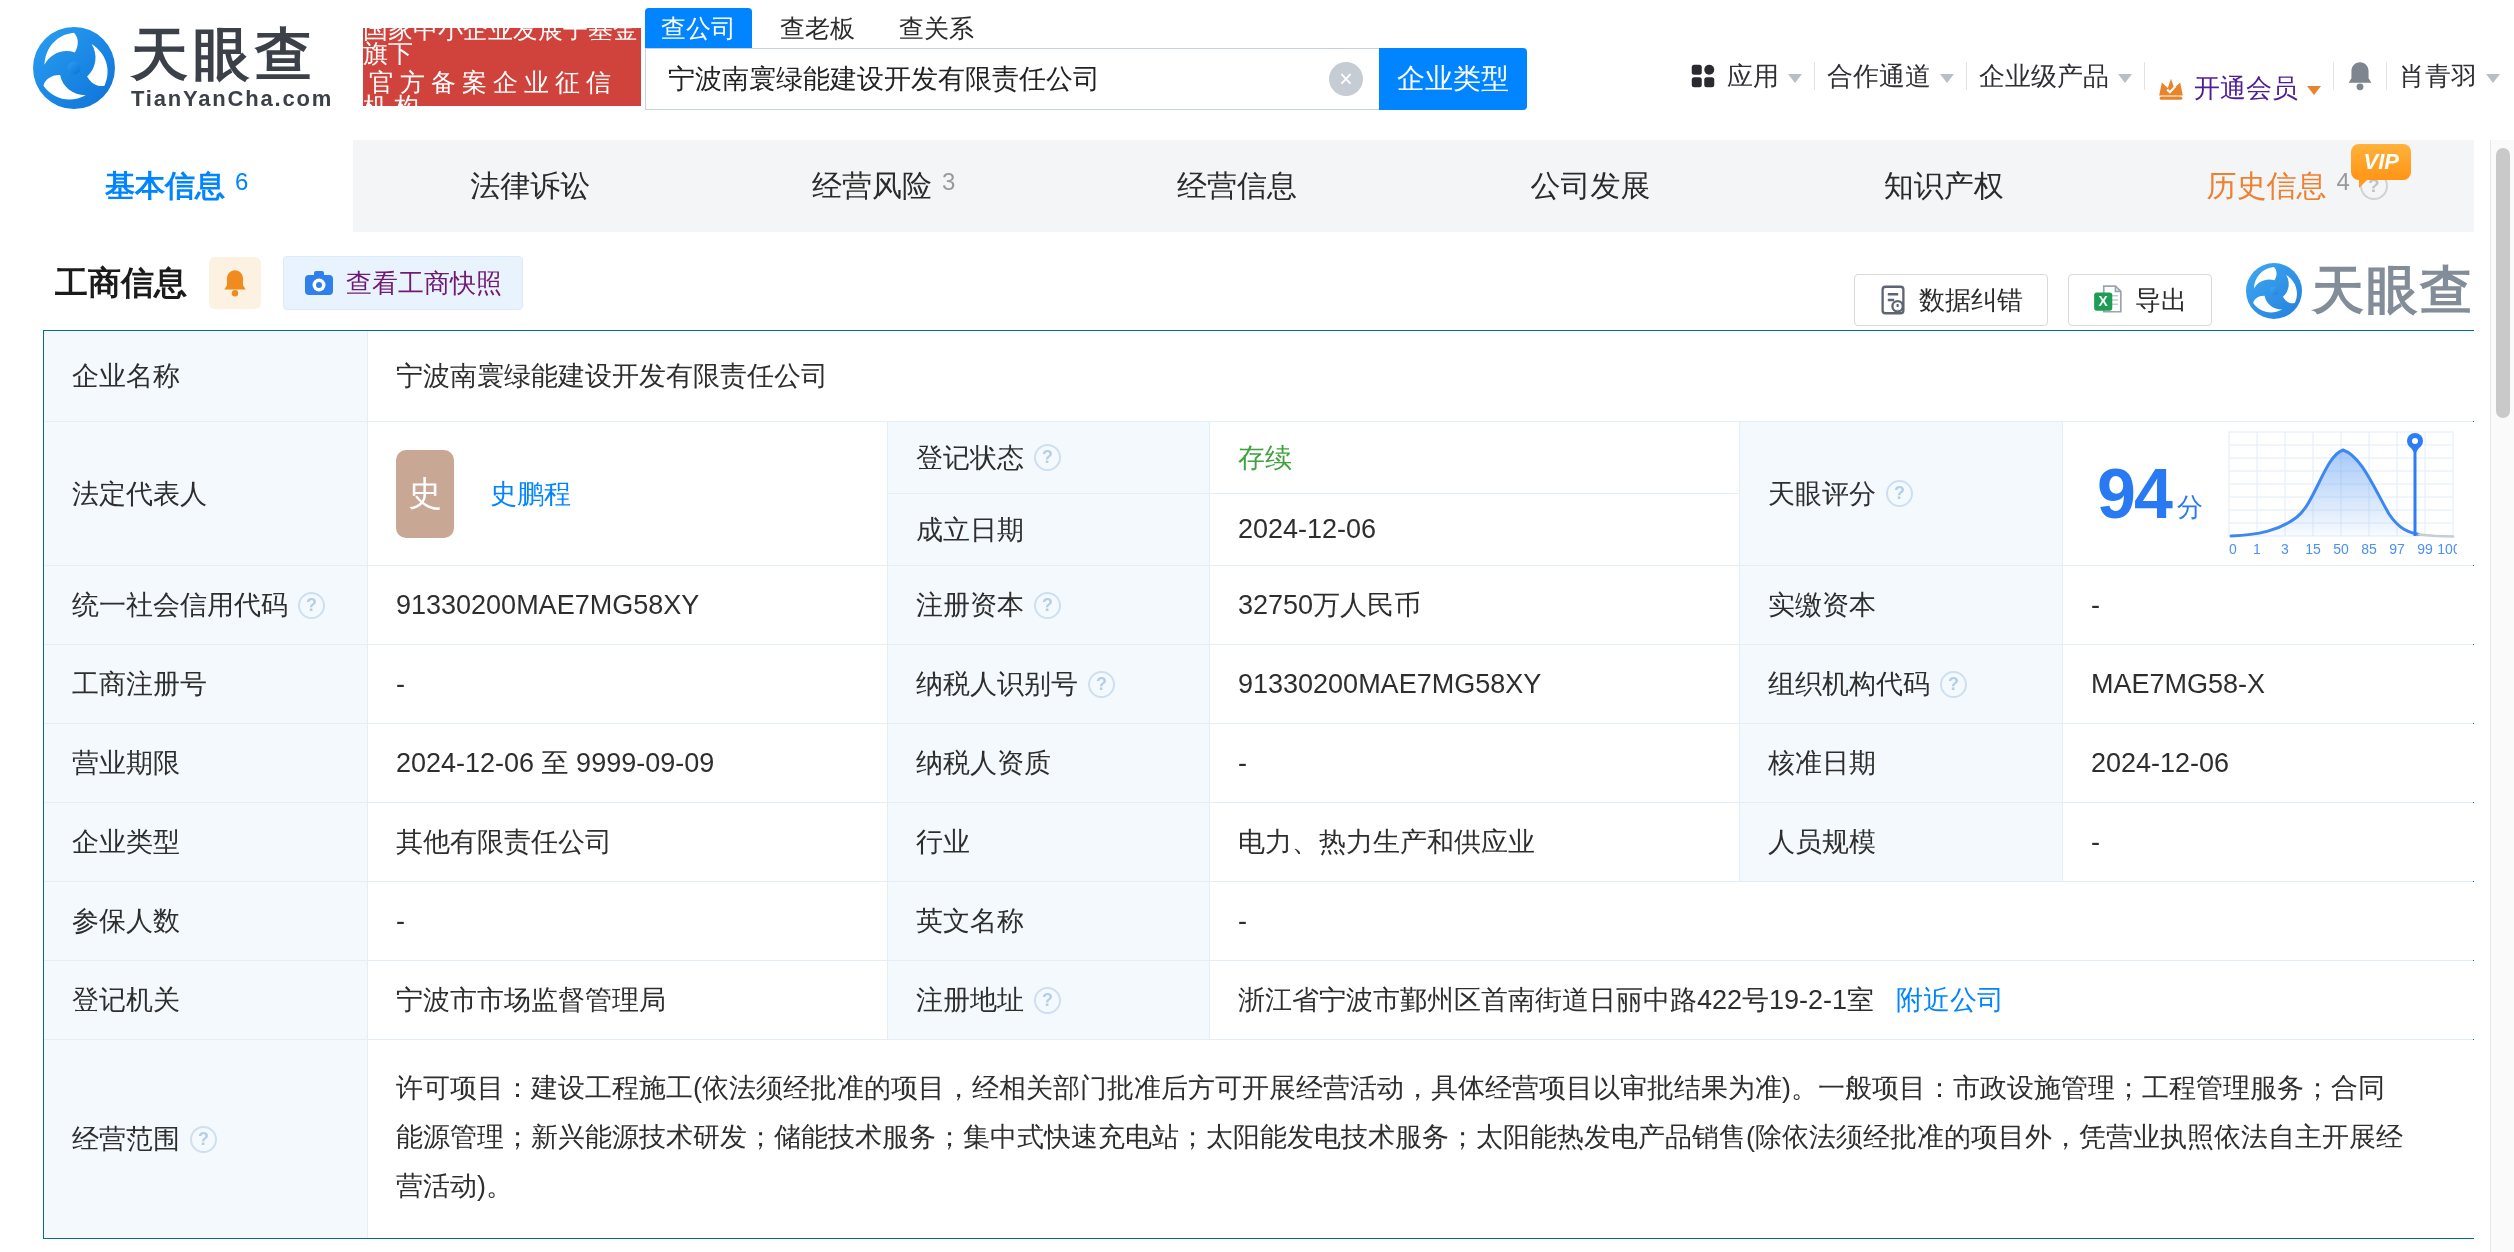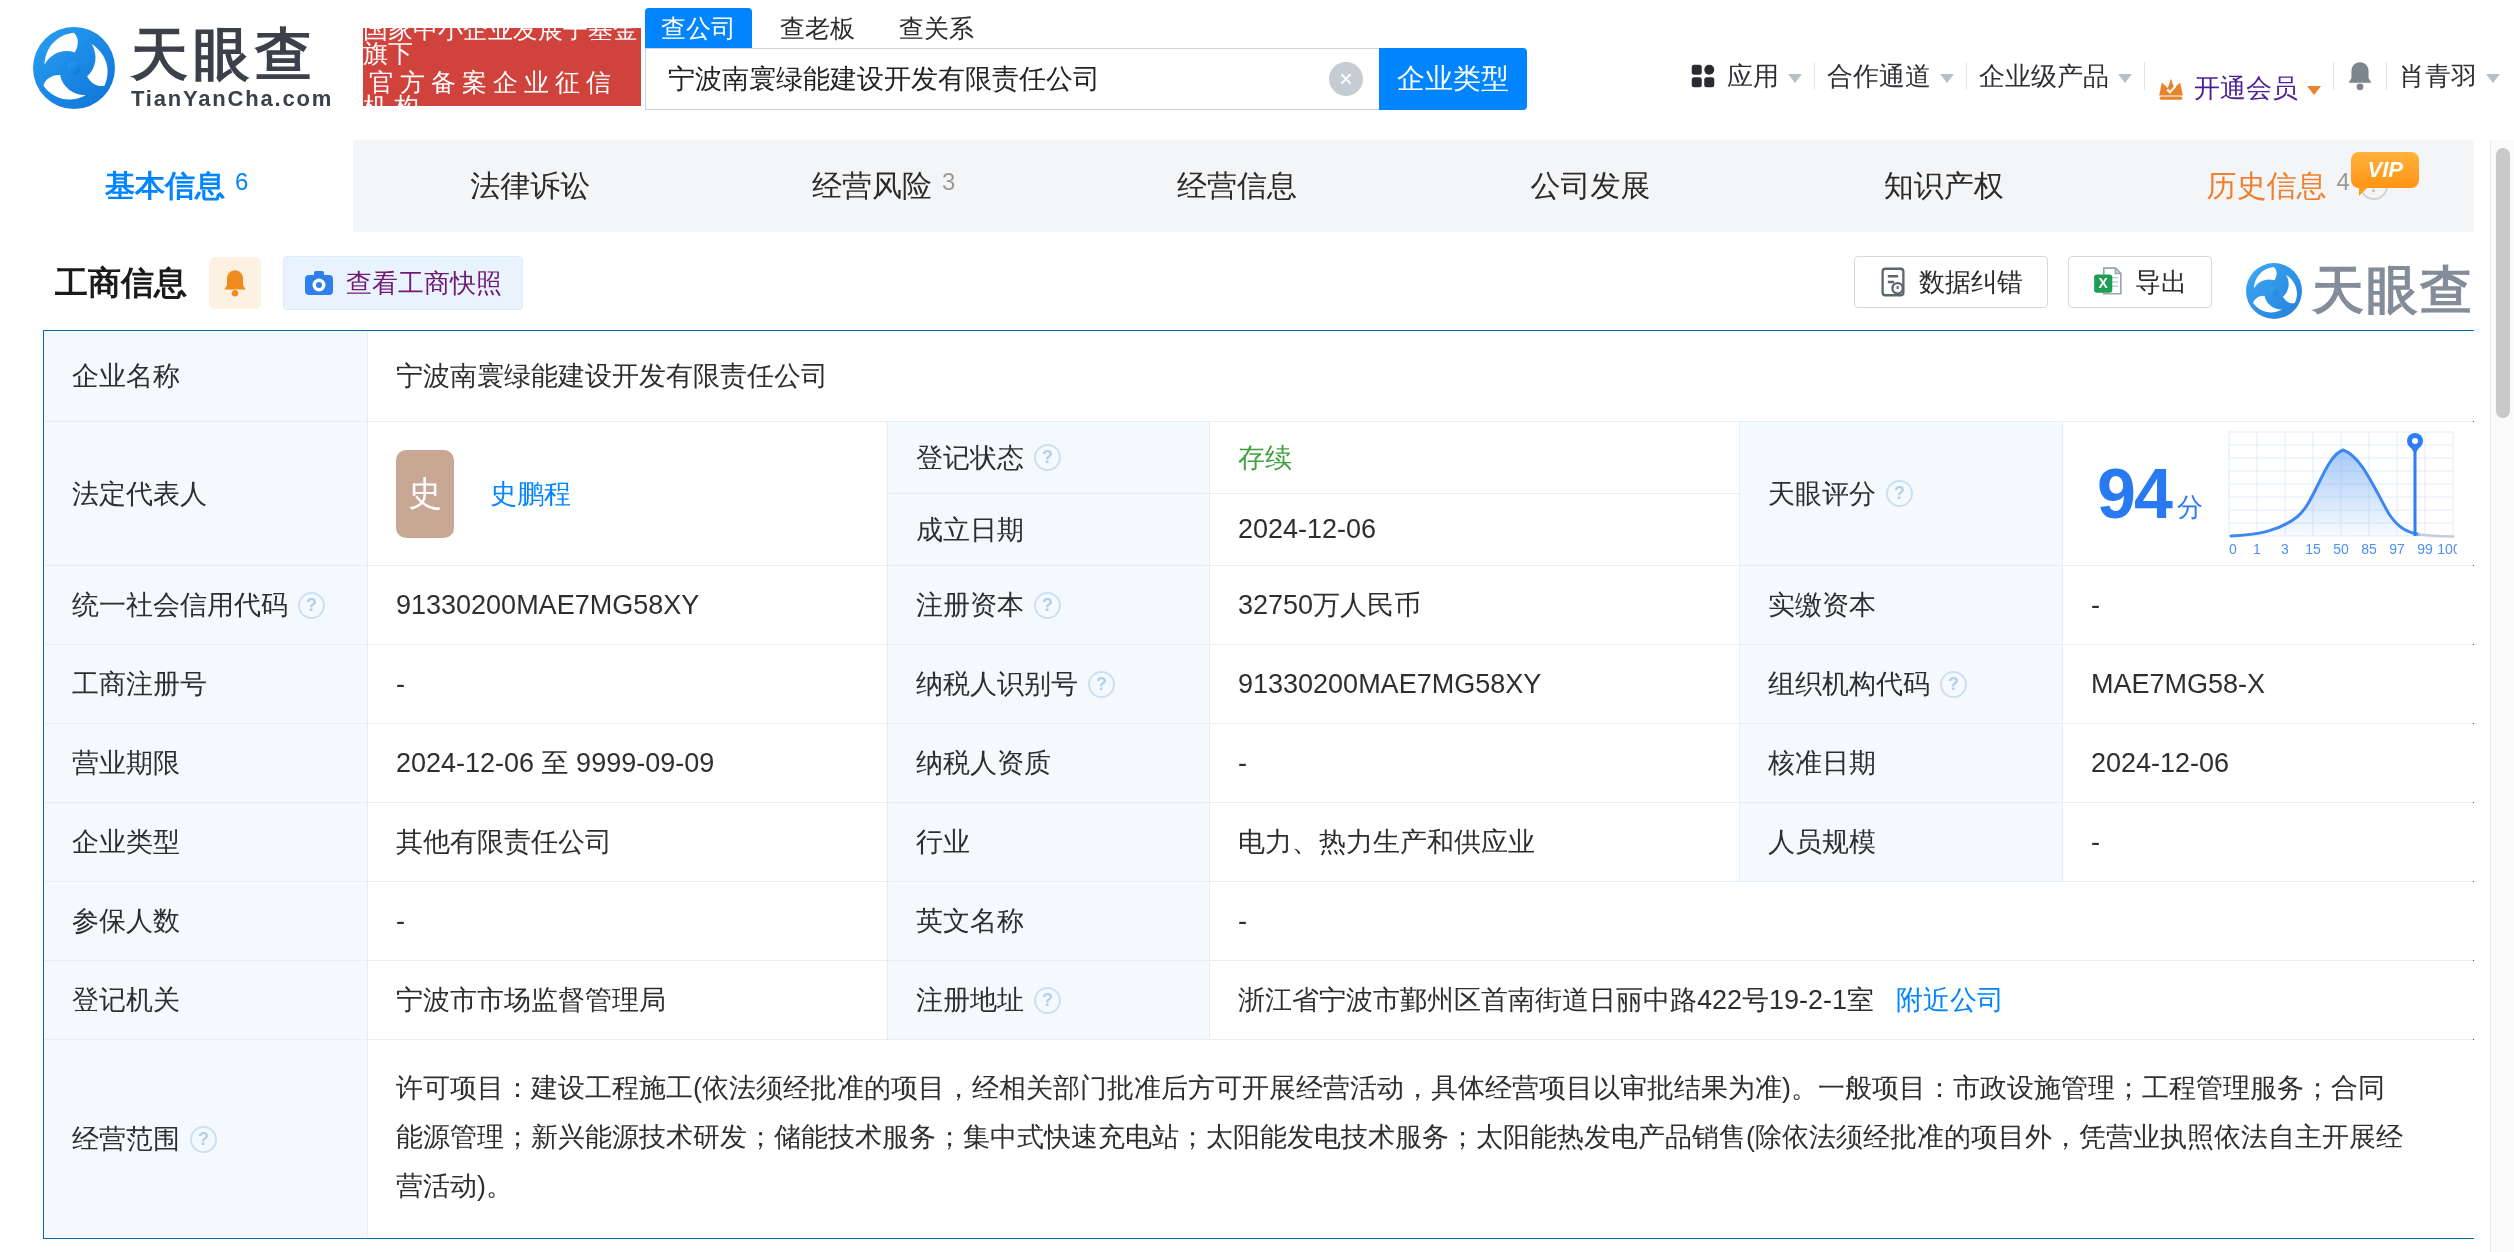--- a/index.html
+++ b/index.html
@@ -32,30 +32,30 @@
   .vip-entry .caret{border-top-color:#e8842c;}
   
   .tabbar{position:absolute;left:0;top:140px;width:2474px;height:92px;background:#f4f5f6;display:flex;}
   .tab{flex:1;display:flex;align-items:center;justify-content:center;gap:10px;font-size:30px;color:#2b2b2b;cursor:pointer;position:relative;}
   .tab.active{background:#fff;color:#0084ff;font-weight:700;}
   .tcount{font-size:24px;color:#999;margin-top:-8px;}
   .tab.active .tcount{color:#0084ff;font-weight:400;}
   .tab.orange{color:#ee8130;}
   .qcircle{width:28px;height:28px;border:2px solid #d2d2d2;border-radius:50%;color:#c3c3c3;font-size:19px;font-weight:700;
        display:flex;align-items:center;justify-content:center;box-sizing:border-box;}
-  .vip-badge{position:absolute;top:4px;left:calc(50% + 54px);width:68px;height:36px;background:linear-gradient(180deg,#ffb23c,#ff9415);
-       border-radius:8px;color:#fff;font-style:italic;font-weight:700;font-size:22px;display:flex;align-items:center;justify-content:center;margin-top:8px;}
+  .vip-badge{position:absolute;top:4px;left:calc(50% + 54px);width:60px;height:36px;background:linear-gradient(180deg,#ffb23c,#ff9415);
+       border-radius:8px;color:#fff;font-style:italic;font-weight:700;font-size:22px;display:flex;align-items:center;justify-content:center;}
   .vip-badge::after{content:"";position:absolute;left:8px;bottom:-8px;border:6px solid transparent;border-top-color:#ff9a1d;border-left-color:#ff9a1d;}
   
   .section-head{position:absolute;left:55px;top:256px;display:flex;align-items:center;gap:22px;}
   .sec-title{font-size:33px;font-weight:700;color:#1b1b1b;}
   .bell-chip{width:52px;height:52px;background:#fdf2e2;border-radius:6px;display:flex;align-items:center;justify-content:center;cursor:pointer;}
   .snap-btn{height:52px;background:#e9f3fe;border:1px solid #dcebfc;border-radius:4px;color:#701a75;font-size:26px;
        display:flex;align-items:center;gap:12px;padding:0 20px;cursor:pointer;}
-  .head-right{position:absolute;right:40px;top:256px;display:flex;align-items:flex-start;gap:20px;}
+  .head-right{position:absolute;right:40px;top:256px;display:flex;align-items:flex-end;gap:20px;}
   .hbtn{height:52px;border:1px solid #d9d9d9;border-radius:4px;background:#fff;font-size:26px;color:#2b2b2b;
        display:flex;align-items:center;gap:12px;padding:0 24px;cursor:pointer;box-sizing:border-box;}
   .watermark{display:flex;align-items:center;gap:10px;margin-left:14px;opacity:.9;}
   .wm-text{font-size:52px;font-weight:700;color:#75818e;letter-spacing:2px;}
   
   .biztable{position:absolute;left:43px;top:330px;width:2431px;display:grid;box-sizing:border-box;
        grid-template-columns:323px 519px 321px 529px 322px 1fr;
        grid-template-rows:90px 71px 71px 78px 78px 78px 78px 78px 78px 198px;
        gap:1px;background:#e4eef6;border:1px solid #0369a1;}
   .cell{background:#fff;display:flex;align-items:center;padding:0 20px 0 28px;font-size:27px;color:#2e2e2e;}

